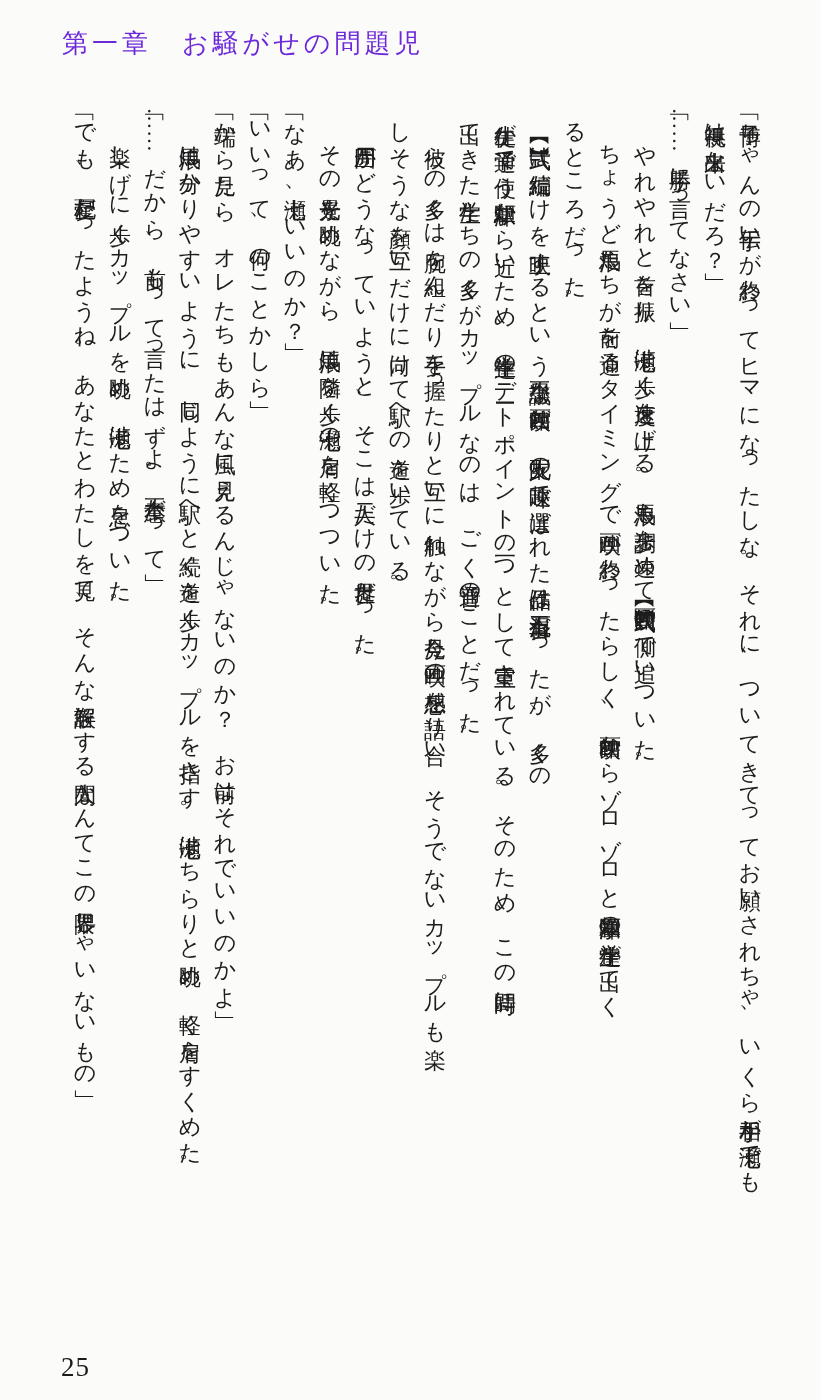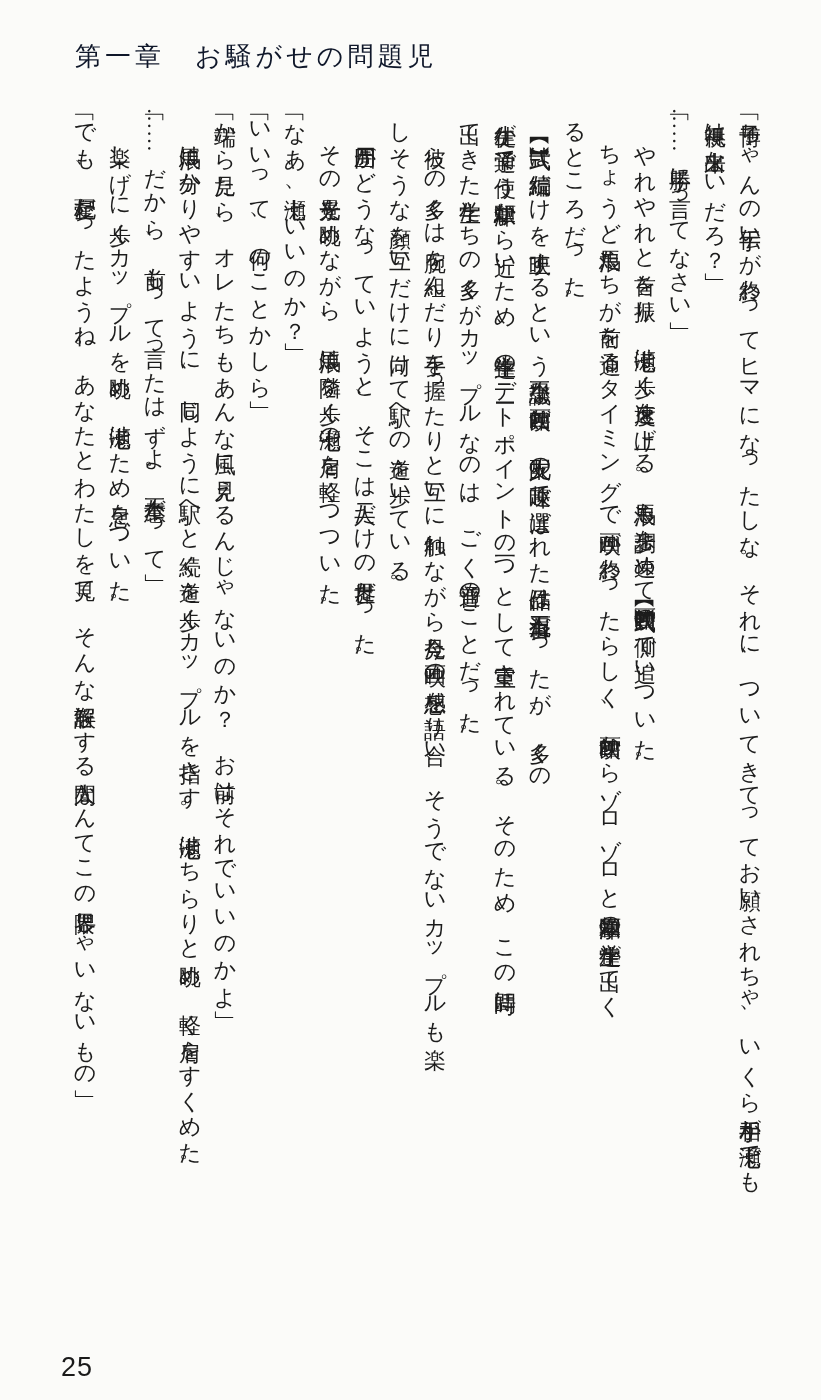--- a/index.html
+++ b/index.html
@@ -17,25 +17,25 @@
     position: relative;
     width: 821px;
     height: 1400px;
     background: #fbfbf9;
     color: #1c1c1c;
   }
   .chapter-header {
     position: absolute;
     left: 58px;
     top: 22px;
-    margin: 17px;
+    margin: 4px;
     font-size: 26px;
     font-weight: normal;
     letter-spacing: 4px;
-    color: #0f172a;
+    color: #6d28d9;
     white-space: nowrap;
   }
   .text-block {
     position: absolute;
     top: 107px;
     right: 53px;
     height: 1262px;
     writing-mode: vertical-rl;
     text-orientation: mixed;
     font-size: 22px;
@@ -50,21 +50,21 @@
   .text-column.indent {
     padding-top: 23px;
   }
   .page-number {
     position: absolute;
     left: 61px;
     top: 1352px;
     font-size: 27px;
     letter-spacing: 1px;
     color: #1a1a1a;
-    font-family: Liberation Sans, sans-serif;
+    font-family: Liberation Serif, serif;
   }
 </style>
 </head>
 <body>
 
 <div class="book-page">
   <h1 class="chapter-header">第一章　お騒がせの問題児</h1>
 
   <div class="text-block">
       <div class="text-column">「博子ちゃんの手伝いが終わってヒマになったしな。それに、ついてきてってお願いされちゃ、いくら相手が七瀬でも</div>

